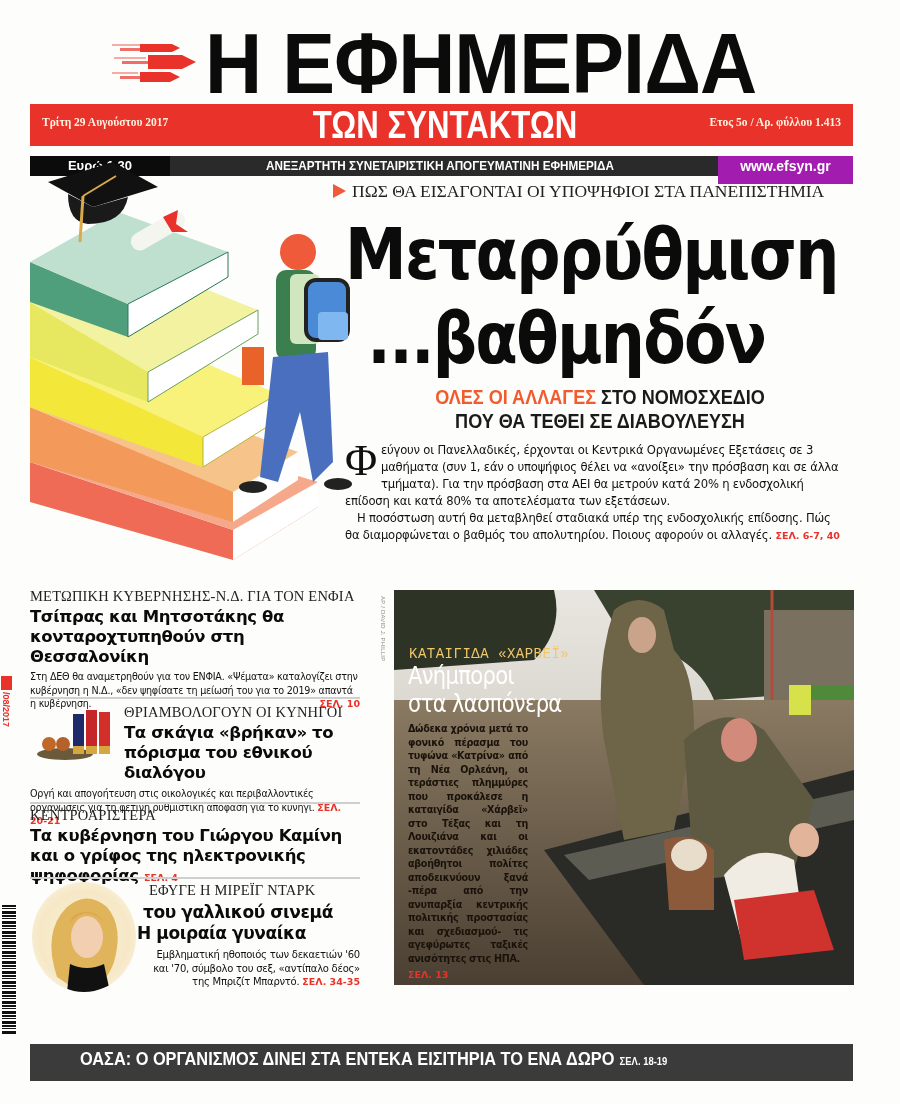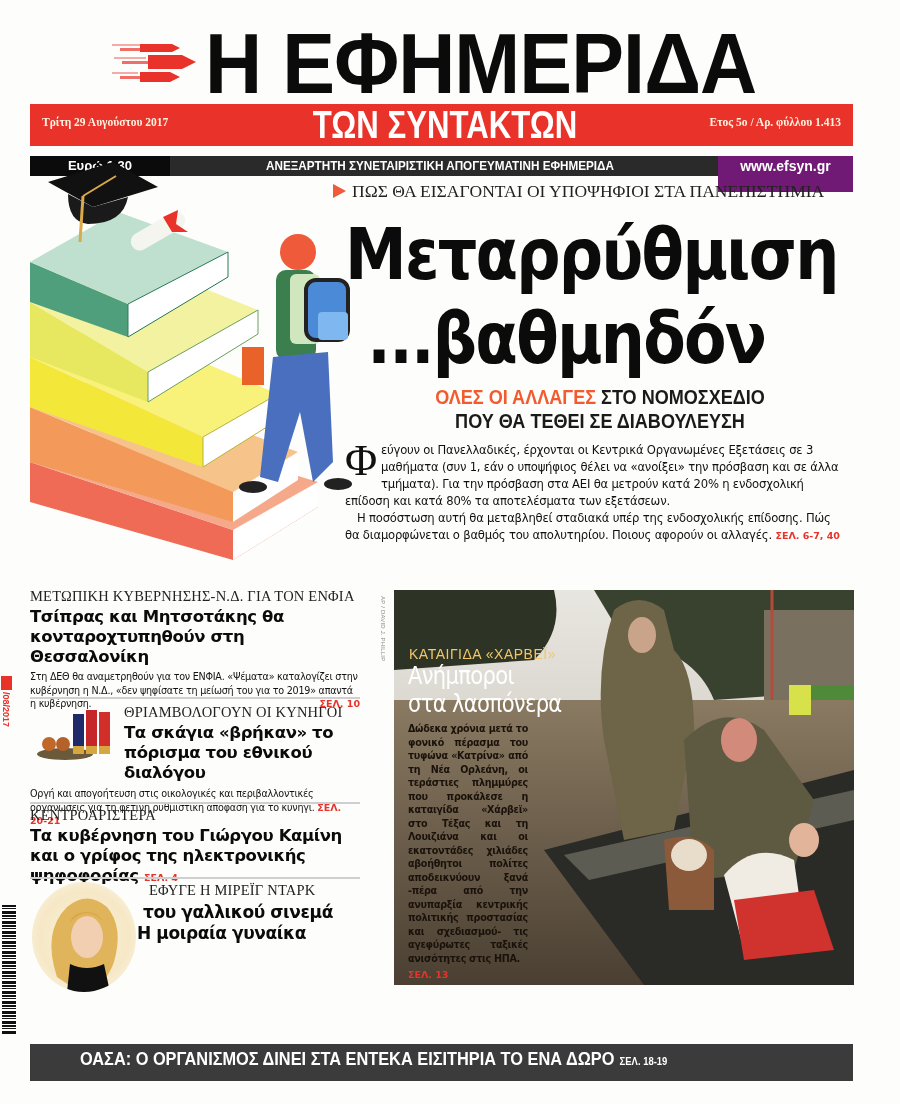--- a/index.html
+++ b/index.html
@@ -22,21 +22,21 @@
   .red-band .date { position: absolute; left: 12px; top: 12px; font-family: "Liberation Serif", serif; font-weight: 700; font-size: 11.5px; color: #fff3e0; }
   .red-band .sub-title {
     position: absolute; left: 250px; top: 0px; width: 330px; text-align: center;
     font-weight: 700; font-size: 38px; line-height: 42px; color: #fff;
     transform: scaleX(0.82); transform-origin: center center; white-space: nowrap;
   }
   .red-band .issue { position: absolute; right: 12px; top: 12px; font-family: "Liberation Serif", serif; font-weight: 700; font-size: 11.5px; color: #fff3e0; }
   .black-band { position: absolute; left: 30px; top: 156px; width: 823px; height: 20px; background: #2a2a2a; }
   .black-band .price { position: absolute; left: 0; top: 0; width: 140px; height: 20px; background: #0b0b0b; color: #fff; font-weight: 700; font-size: 13px; line-height: 20px; text-align: center; }
   .black-band .tagline { position: absolute; left: 160px; top: 0; width: 500px; color: #fff; font-weight: 700; font-size: 13px; line-height: 20px; text-align: center; transform: scaleX(0.9); white-space: nowrap; }
-  .black-band .site { position: absolute; right: 0; top: 0; width: 135px; height: 36px; background: #701a75; color: #fff; font-weight: 700; font-size: 14px; line-height: 20px; text-align: center; }
+  .black-band .site { position: absolute; right: 0; top: 0; width: 135px; height: 28px; background: #a21caf; color: #fff; font-weight: 700; font-size: 14px; line-height: 20px; text-align: center; }
 
   
   .lead-illustration { position: absolute; left: 28px; top: 162px; width: 330px; height: 400px; }
   .kicker { position: absolute; left: 333px; top: 181px; font-family: "Liberation Serif", serif; font-size: 17.5px; color: #222; white-space: nowrap; }
   .kicker .arrow { display: inline-block; width: 0; height: 0; border-top: 7px solid transparent; border-bottom: 7px solid transparent; border-left: 13px solid #ee5a3a; margin-right: 6px; vertical-align: -1px; }
   .headline {
     position: absolute; left: 345px; top: 212px; width: 500px;
     font-family: "DejaVu Sans", sans-serif; font-weight: 700; font-size: 72px; line-height: 84px;
     color: #0b0b0b; letter-spacing: -2px; transform: scaleX(0.86); transform-origin: left top; white-space: nowrap;
   }
@@ -70,21 +70,21 @@
   .b4 { top: 882px; }
   .b4 .head { margin-left: 107px; }
   .b4 .text { margin-left: 112px; text-align: right; }
 
   .shells-img { position: absolute; left: 35px; top: 706px; width: 78px; height: 56px; }
   .portrait { position: absolute; left: 32px; top: 882px; width: 104px; height: 110px; border-radius: 50%; overflow: hidden;
               background: radial-gradient(circle at 50% 50%, #fbf2d8 0%, #f6e8c6 60%, #fdfbf4 100%); }
 
   
   .photo-story { position: absolute; left: 394px; top: 590px; width: 460px; height: 395px; overflow: hidden; background: #7d7262; }
-  .photo-kicker { position: absolute; left: 15px; top: 56px; font-family: Liberation Sans, sans-serif; font-size: 14px; color: #f1c76a; letter-spacing: 0.5px; white-space: nowrap; }
+  .photo-kicker { position: absolute; left: 15px; top: 56px; font-family: Liberation Mono, monospace; font-size: 14px; color: #f1c76a; letter-spacing: 0.5px; white-space: nowrap; }
   .photo-title { position: absolute; left: 14px; top: 72px; font-family: "DejaVu Sans", sans-serif; font-size: 24px; line-height: 28px; color: #fff; letter-spacing: -0.8px; transform: scaleX(0.88); transform-origin: left top; white-space: nowrap; }
   .photo-body { position: absolute; left: 14px; top: 132px; width: 120px; font-family: "DejaVu Sans", sans-serif; font-weight: 700; font-size: 9.6px; line-height: 13.5px; color: #1a120a; text-align: justify; letter-spacing: -0.3px; }
   .photo-body .pageref { color: #e8322a; font-size: 9.5px; }
   .credit { position: absolute; left: 380px; top: 596px; width: 12px; height: 110px; }
   .credit span { position: absolute; left: 0; top: 0; writing-mode: vertical-rl; font-size: 6px; color: #888; letter-spacing: 0.2px; }
 
   
   .bottom-banner { position: absolute; left: 30px; top: 1005px; width: 823px; height: 37px; background: #3b3b3b; margin-top: 39px; }
   .bottom-banner .txt { position: absolute; left: 50px; top: 0; width: 780px; color: #fff; font-weight: 700; font-size: 19px; line-height: 29px; white-space: nowrap; transform: scaleX(0.86); transform-origin: left center; }
   .bottom-banner .pageref { color: #fff; font-size: 11px; margin-left: 6px; }
@@ -235,20 +235,24 @@
     <path d="M35 110 L38 82 Q55 90 72 82 L78 110 Z" fill="#111"></path>
   </svg>
 </div>
 <article class="brief b4">
   <div class="head">
     <div class="kick" style="margin-left:12px;">ΕΦΥΓΕ Η ΜΙΡΕΪΓ ΝΤΑΡΚ</div>
     <div class="title" style="margin-top:3px; font-size:17px; line-height:21px;">
       <div style="padding-left:6px;">του γαλλικού σινεμά</div>
       <div>Η μοιραία γυναίκα</div>
     </div>
+  </div>
+  <div class="text" style="margin-top:4px; font-size:10px;">
+    <span>Εμβληματική ηθοποιός των δεκαετιών '60 και '70, σύμβολο του σεξ, «αντίπαλο δέος» της Μπριζίτ Μπαρντό.</span>
+    <span class="pageref">ΣΕΛ. 34-35</span>
   </div>
 </article>
 
 <div class="credit">
   <span>AP / DAVID J. PHILLIP</span>
 </div>
 <section class="photo-story">
   <svg viewBox="0 0 460 395" width="460" height="395" style="position:absolute;left:0;top:0;">
     <defs>
       <linearGradient id="sky" x1="0" y1="0" x2="0" y2="1">

